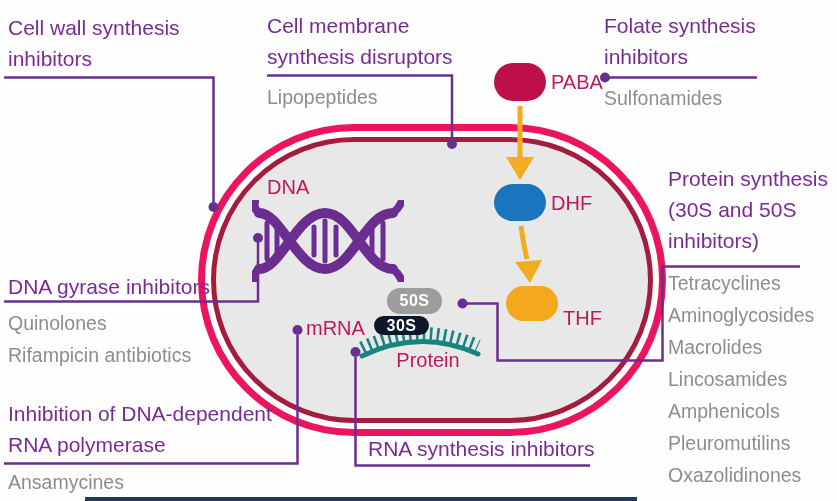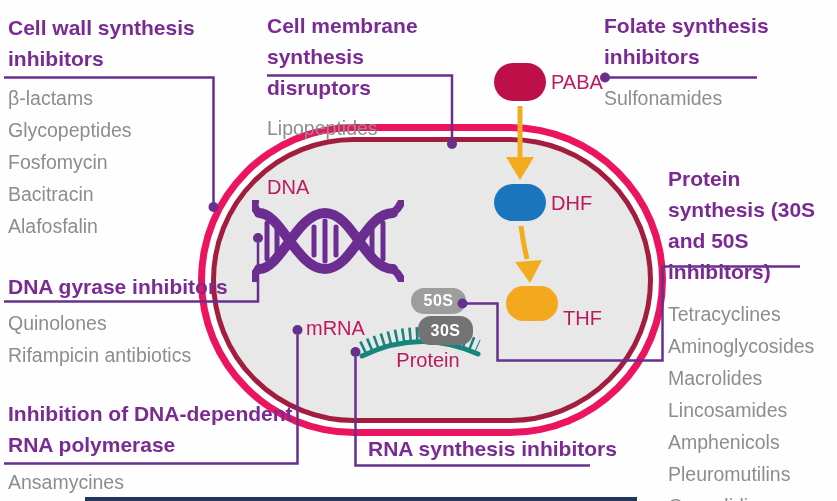--- a/index.html
+++ b/index.html
@@ -1,19 +1,19 @@
 <!DOCTYPE html>
 <html><head>
 <meta charset="utf-8">
 <style>
   html,body{margin:0;padding:0;background:#fff;}
   .stage{position:relative;width:837px;height:501px;background:#FEFEFE;
          font-family:"Liberation Sans",sans-serif;overflow:hidden;}
   .abs{position:absolute;}
-  .panel-title{color:#7A2B93;font-weight:bold;font-size:21px;line-height:31px;}
+  .panel-title{color:#7A2B93;font-weight:normal;font-size:21px;line-height:31px;}
   .panel-items{color:#8D8D91;font-size:19.5px;line-height:32px;}
   .panel-items>div{white-space:nowrap;}
   .cell-body{background:#E9E8E8;border:5px solid #A31E3E;border-radius:150px;
              box-sizing:border-box;box-shadow:0 0 0 6px #fff,0 0 0 13px #EC135F;}
   .capsule{border-radius:19px;}
   .node-label{color:#be185d;font-weight:normal;font-size:20px;white-space:nowrap;}
   .subunit{border-radius:13px;color:#fff;font-weight:bold;font-size:16px;
            display:flex;align-items:center;justify-content:center;letter-spacing:.5px;}
   .overlay{pointer-events:none;}
   .z1{z-index:1}.z2{z-index:2}.z3{z-index:3}.z5{z-index:5}
@@ -43,46 +43,39 @@
     </g>
   </svg>
 
   <div class="abs node-label z2" style="left:306px;top:317px">mRNA</div>
 
   <svg class="abs z2 overlay" style="left:350px;top:316px" width="140" height="50" viewBox="0 0 140 50">
     <path d="M12,32 Q70,4 128,30" stroke="#17857B" stroke-width="13" stroke-dasharray="2.6 4.4" fill="none"></path>
     <path d="M12,40 Q70,12 128,38" stroke="#17857B" stroke-width="5" fill="none" stroke-linecap="round"></path>
   </svg>
 
-  <div class="abs subunit z3" style="left:411px;top:288px;width:55px;height:26px;background:#9D9D9B">
+  <div class="abs subunit z3" style="left:387px;top:288px;width:55px;height:26px;background:#9D9D9B">
     <span>50S</span>
   </div>
-  <div class="abs subunit z3" style="left:418px;top:316px;width:55px;height:29px;background:#737373">
+  <div class="abs subunit z3" style="left:374px;top:316px;width:55px;height:19px;background:#0f172a">
     <span>30S</span>
   </div>
   <div class="abs node-label z3" style="left:380px;top:349px;width:96px;text-align:center">Protein</div>
 
   <div class="abs capsule z3" style="left:494px;top:63px;width:52px;height:38px;background:#BE1048"></div>
   <div class="abs node-label z3" style="left:551px;top:71px">PABA</div>
 
   <div class="abs capsule z3" style="left:494px;top:184px;width:52px;height:37px;background:#1B75BC"></div>
   <div class="abs node-label z3" style="left:551px;top:192px">DHF</div>
 
   <div class="abs capsule z3" style="left:506px;top:286px;width:52px;height:35px;background:#F4A81D"></div>
   <div class="abs node-label z3" style="left:563px;top:307px">THF</div>
 
   <div class="abs z2" style="left:8px;top:12px;width:218px">
     <div class="panel-title">Cell wall synthesis inhibitors</div>
-    <div class="panel-items" style="margin-top:8px">
-        <div>β-lactams</div>
-        <div>Glycopeptides</div>
-        <div>Fosfomycin</div>
-        <div>Bacitracin</div>
-        <div>Alafosfalin</div>
-      </div>
   </div>
 
   <div class="abs z2" style="left:267px;top:10px;width:205px">
     <div class="panel-title">Cell membrane synthesis disruptors</div>
     <div class="panel-items" style="margin-top:9px">
         <div>Lipopeptides</div>
       </div>
   </div>
 
   <div class="abs z2" style="left:604px;top:10px;width:175px">

